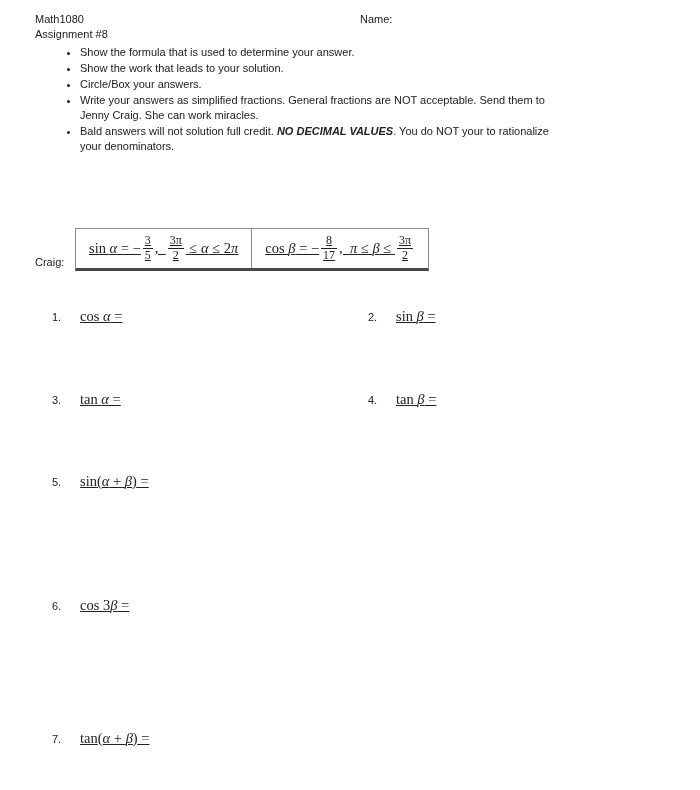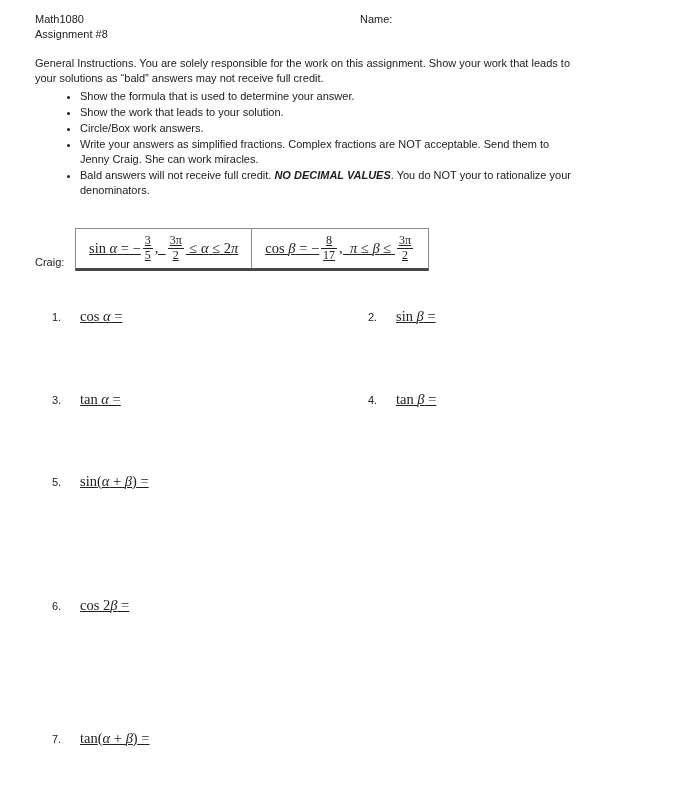--- a/index.html
+++ b/index.html
@@ -48,29 +48,28 @@
 <body>
 
 <div class="page">
 
   <div class="header">
     <div>Math1080</div>
     <div>Assignment #8</div>
     <div class="name-label">Name:</div>
   </div>
 
-  <p class="general">General Instructions.  You are solely responsible for the work on this assignment.  Show your work that leads to your solutions as “bald” answers may not receive full credit.</p>
 
 
   <ul class="bullets">
     <li>Show the formula that is used to determine your answer.</li>
     <li>Show the work that leads to your solution.</li>
-    <li>Circle/Box work answers.</li>
-    <li>Write your answers as simplified fractions.  Complex fractions are NOT acceptable.  Send them to Jenny Craig.  She can work miracles.</li>
-    <li><span>Bald answers will not receive full credit.  </span><span class="it bd">NO DECIMAL VALUES</span><span>.  You do NOT your to rationalize your denominators.</span></li>
+    <li>Circle/Box your answers.</li>
+    <li>Write your answers as simplified fractions.  General fractions are NOT acceptable.  Send them to Jenny Craig.  She can work miracles.</li>
+    <li><span>Bald answers will not solution full credit.  </span><span class="it bd">NO DECIMAL VALUES</span><span>.  You do NOT your to rationalize your denominators.</span></li>
   </ul>
 
   <div class="given">
     <span class="given-label">Craig:</span>
     <div class="given-box">
       <div class="given-cell math"><span>sin </span><span class="it">α</span><span> = −</span><span class="frac"><span class="num">3</span><span class="den">5</span></span><span>,  </span><span class="frac"><span class="num">3π</span><span class="den">2</span></span><span> ≤ </span><span class="it">α</span><span> ≤ 2</span><span class="it">π</span></div>
       <div class="given-cell second math"><span>cos </span><span class="it">β</span><span> = −</span><span class="frac"><span class="num">8</span><span class="den">17</span></span><span>,  </span><span class="it">π</span><span> ≤ </span><span class="it">β</span><span> ≤ </span><span class="frac"><span class="num">3π</span><span class="den">2</span></span></div>
     </div>
   </div>
 
@@ -94,21 +93,21 @@
     <span class="math"><span>tan </span><span class="it">β</span><span> =</span></span>
   </div>
 
   <div class="prob p5">
     <span class="pnum">5.</span>
     <span class="math"><span>sin</span><span>(</span><span class="it">α</span><span> + </span><span class="it">β</span><span>)</span><span> =</span></span>
   </div>
 
   <div class="prob p6">
     <span class="pnum">6.</span>
-    <span class="math"><span>cos 2</span><span class="it">β</span><span> =</span></span>
+    <span class="math"><span>cos 3</span><span class="it">β</span><span> =</span></span>
   </div>
 
   <div class="prob p7">
     <span class="pnum">7.</span>
     <span class="math"><span>tan</span><span>(</span><span class="it">α</span><span> + </span><span class="it">β</span><span>)</span><span> =</span></span>
   </div>
 
 </div>
 
 </body></html>

